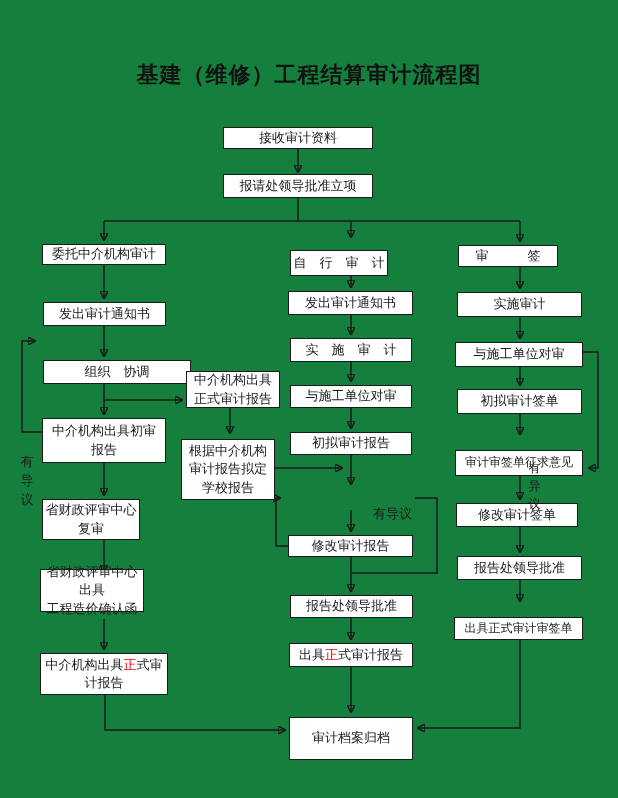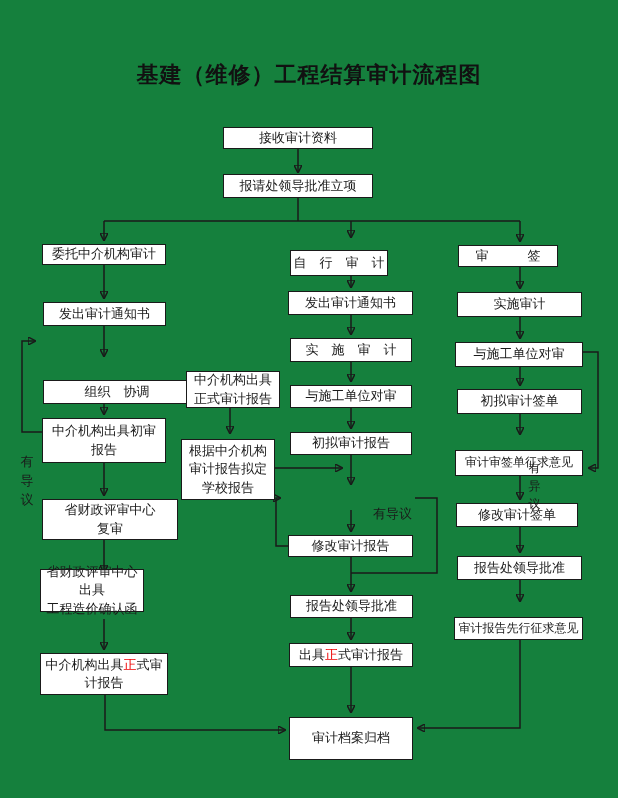--- a/index.html
+++ b/index.html
@@ -111,24 +111,24 @@
     <path d="M520 527 V552" marker-end="url(#ah)"></path>
     <path d="M520 580 V601" marker-end="url(#ah)"></path>
     <path d="M520 628 V728 H418" marker-end="url(#ah)"></path>
   </svg>
 
   <div class="node" style="left:223px;top:127px;width:150px;height:22px">接收审计资料</div>
   <div class="node" style="left:223px;top:174px;width:150px;height:24px">报请处领导批准立项</div>
 
   <div class="node" style="left:42px;top:244px;width:124px;height:21px">委托中介机构审计</div>
   <div class="node" style="left:43px;top:302px;width:123px;height:24px">发出审计通知书</div>
-  <div class="node" style="left:43px;top:380px;width:148px;height:24px">组织　协调</div>
+  <div class="node" style="left:43px;top:360px;width:148px;height:24px">组织　协调</div>
   <div class="node" style="left:42px;top:418px;width:124px;height:45px">中介机构出具初审
 报告</div>
-  <div class="node" style="left:42px;top:499px;width:136px;height:41px">省财政评审中心
+  <div class="node" style="left:42px;top:499px;width:98px;height:41px">省财政评审中心
 复审</div>
   <div class="node" style="left:40px;top:569px;width:104px;height:43px">省财政评审中心出具
 工程造价确认函</div>
   <div class="node" style="left:40px;top:653px;width:128px;height:42px">
     <span><span>中介机构出具</span><span class="red">正</span><span>式审
 计报告</span></span>
   </div>
 
   <div class="node" style="left:186px;top:371px;width:94px;height:37px">中介机构出具
 正式审计报告</div>
@@ -148,21 +148,21 @@
   </div>
   <div class="node" style="left:289px;top:717px;width:124px;height:43px">审计档案归档</div>
 
   <div class="node" style="left:458px;top:245px;width:100px;height:22px">审　　　签</div>
   <div class="node" style="left:457px;top:292px;width:125px;height:25px">实施审计</div>
   <div class="node" style="left:455px;top:342px;width:128px;height:25px">与施工单位对审</div>
   <div class="node" style="left:457px;top:389px;width:125px;height:25px">初拟审计签单</div>
   <div class="node tight" style="left:455px;top:438px;width:128px;height:26px">审计审签单征求意见</div>
   <div class="node" style="left:456px;top:503px;width:122px;height:24px">修改审计签单</div>
   <div class="node" style="left:457px;top:556px;width:125px;height:24px">报告处领导批准</div>
-  <div class="node tight" style="left:454px;top:605px;width:129px;height:23px">审计报告先行征求意见</div>
+  <div class="node tight" style="left:454px;top:605px;width:129px;height:23px">出具正式审计审签单</div>
 
   <div class="vlabel" style="left:19px;top:452px;width:16px">有
 导
 议</div>
   <div class="hlabel" style="left:373px;top:505px">有导议</div>
   <div class="vlabel" style="left:527px;top:460px;width:15px;font-size:12px">有
 异
 议</div>
 
 </div>

